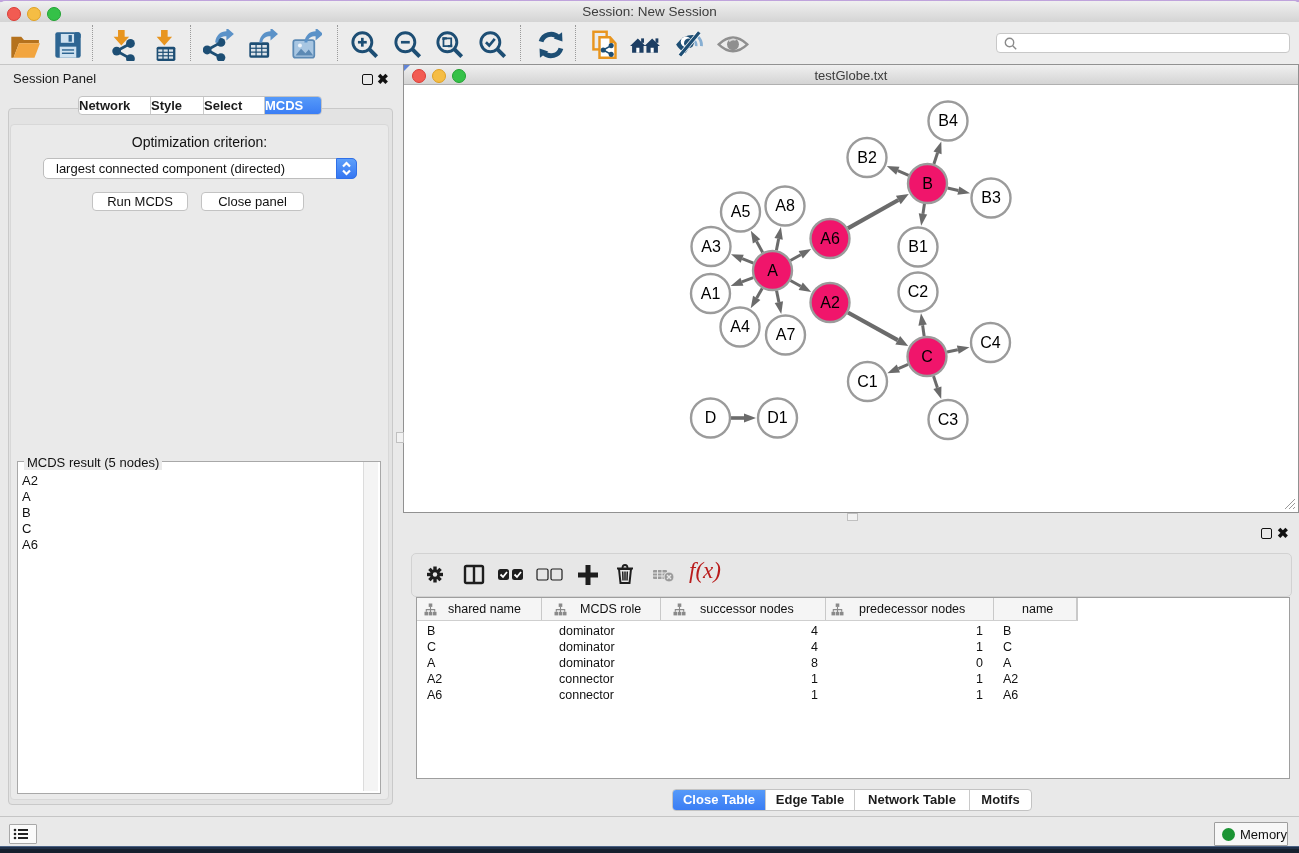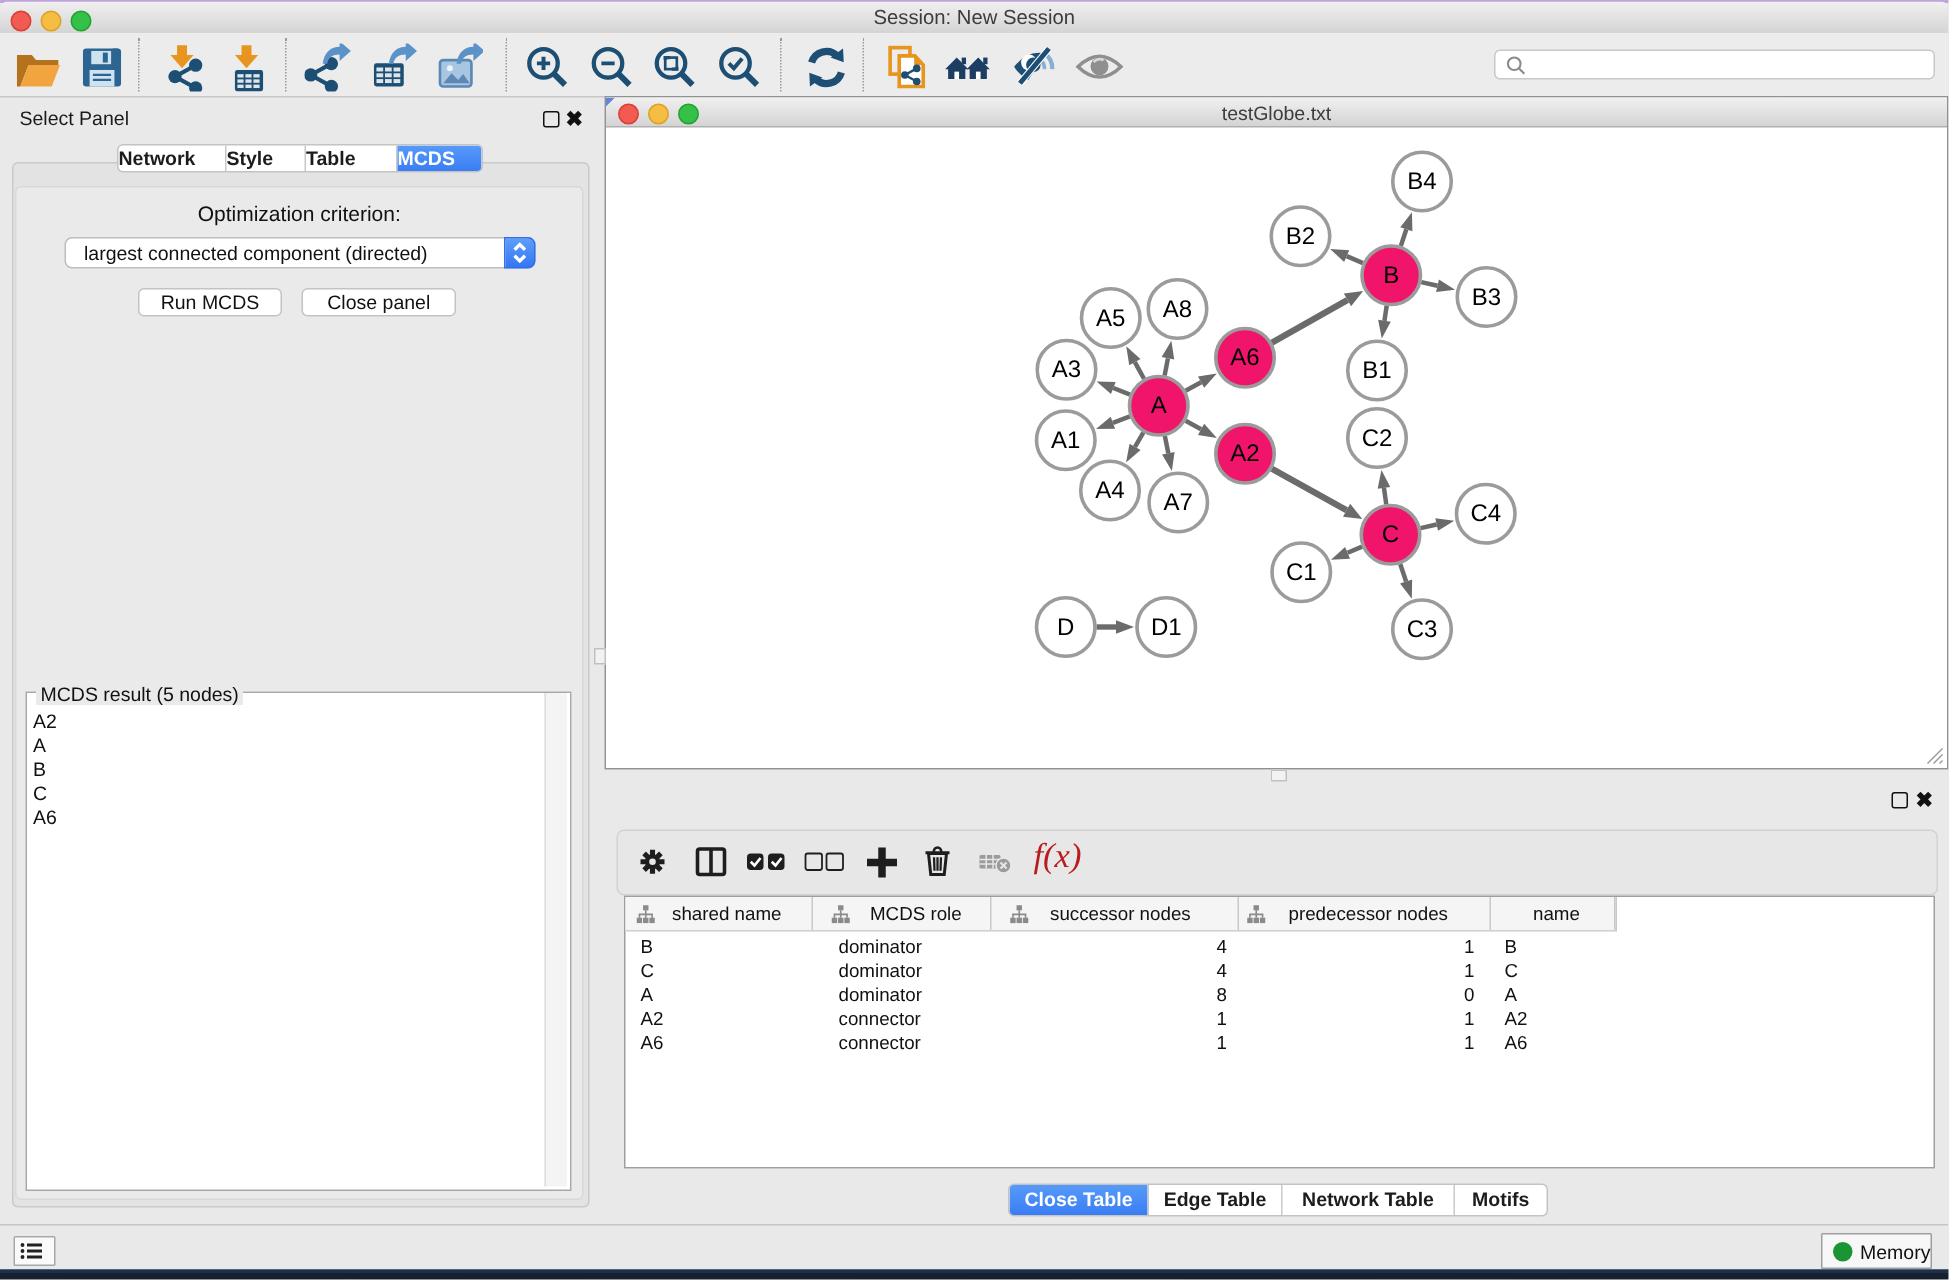--- a/index.html
+++ b/index.html
@@ -234,27 +234,27 @@
       </svg>
     </div>
 </div>
 <div class="abs" id="searchbox">
   <svg width="16" height="16" style="position:absolute;left:6px;top:2px" viewBox="0 0 16 16">
     <circle cx="6.5" cy="6.5" r="4.2" fill="none" stroke="#8a8a8a" stroke-width="1.4"></circle>
     <line x1="9.7" y1="9.7" x2="13.2" y2="13.2" stroke="#8a8a8a" stroke-width="1.4"></line>
   </svg>
 </div>
 
-<div class="abs" id="cp-title">Select Panel</div>
+<div class="abs" id="cp-title">Session Panel</div>
 <div class="abs" id="cp-float"></div>
 <div class="abs" id="cp-close">✖</div>
 <div class="tabrow" id="cp-tabs">
   <div class="tab" style="width:71px">Network</div>
   <div class="tab" style="width:52px">Style</div>
-  <div class="tab" style="width:60px">Table</div>
+  <div class="tab" style="width:60px">Select</div>
   <div class="tab sel" style="width:56px">MCDS</div>
 </div>
 <div class="abs" id="cp-pane"></div>
 <div class="abs" id="cp-inner"></div>
 <div class="abs" id="opt-label">Optimization criterion:</div>
 <div class="abs" id="combo">
     <span class="txt">largest connected component (directed)</span>
   <div class="cap">
     <svg width="19" height="19" viewBox="0 0 19 19">
       <path d="M6 7.5 L9.5 4 L13 7.5" fill="none" stroke="#fff" stroke-width="2.2"></path>

